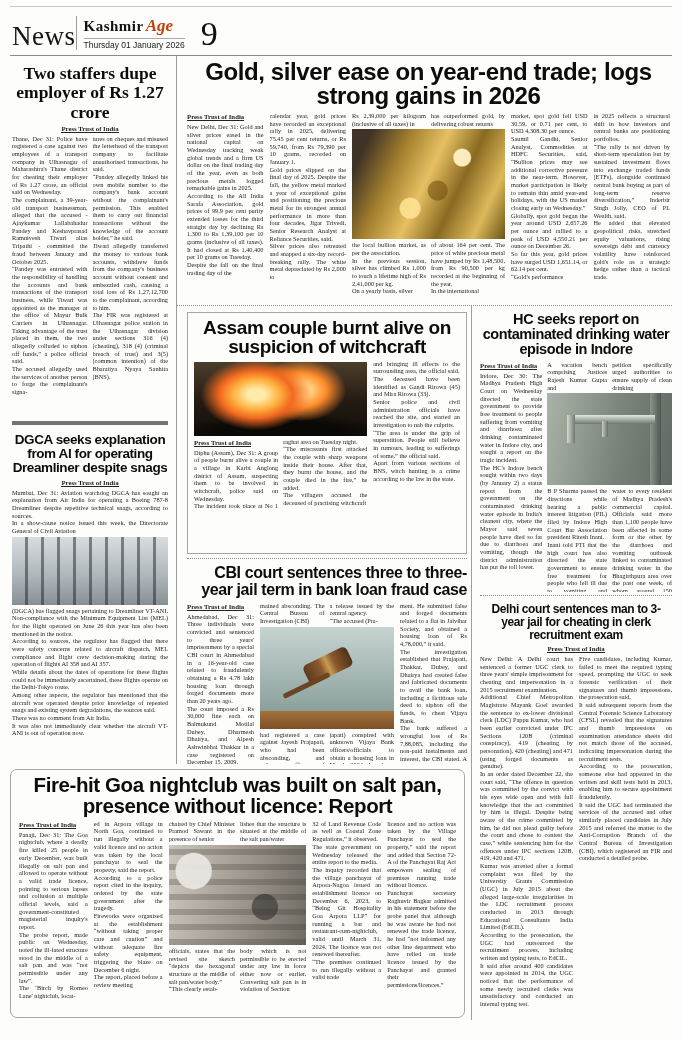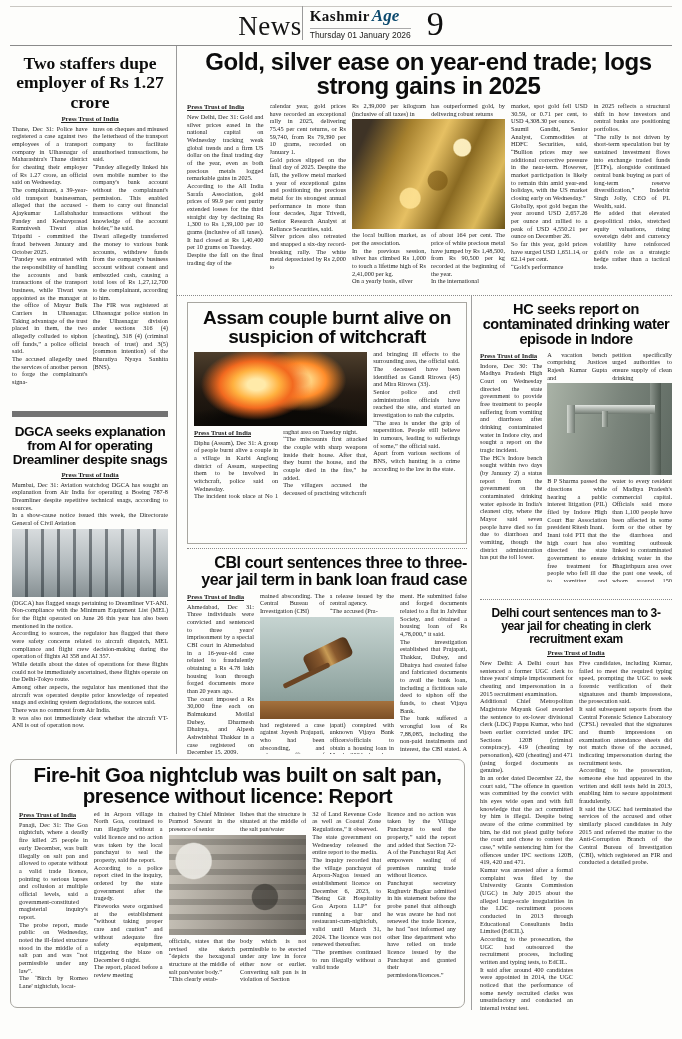--- a/index.html
+++ b/index.html
@@ -1,60 +1,60 @@
 <!DOCTYPE html>
 <html lang="en"><head>
 <meta charset="utf-8">
 <style>
   html,body{margin:0;padding:0;background:#eceae6;}
   .page{width:682px;height:1039px;margin:0 auto;background:#fdfdfb;box-sizing:border-box;
         padding:6px 10px;overflow:hidden;font-family:"Liberation Serif",serif;color:#1b1b1b;}
   
   .masthead{border-top:1px solid #c9c7c2;border-bottom:1.5px solid #8a8a8a;
-            display:flex;justify-content:center;align-items:flex-end;
-            padding:17px 2px 5px;height:40px;box-sizing:border-box;}
+            display:flex;justify-content:flex-start;align-items:flex-end;
+            padding:17px 2px 5px;height:50px;box-sizing:border-box;}
   .section-title{font-size:27px;line-height:1;color:#151515;letter-spacing:.5px;}
   .mast-right{display:flex;align-items:flex-end;gap:16px;}
   .brand{border-left:1px solid #9a9a9a;padding-left:7px;}
   .brand-black{font-size:15px;font-weight:bold;color:#111;letter-spacing:.5px;}
-  .brand-red{font-size:17px;font-style:italic;font-weight:bold;color:#0c4a6e;margin-left:2px;}
+  .brand-red{font-size:17px;font-style:italic;font-weight:bold;color:#c2410c;margin-left:2px;}
   .mast-date{font-family:"Liberation Sans",sans-serif;font-size:8.5px;color:#222;
              border-top:1px solid #aaa;margin-top:2px;padding-top:1px;}
   .page-num{font-size:34px;line-height:.9;color:#0f0f0f;}
   
   .content{display:grid;grid-template-columns:167px 294px 1fr;
            grid-template-rows:250px 458px 256px;
            grid-template-areas:"rail gold gold" "rail mid right" "goa goa right";}
   .rail{grid-area:rail;border-right:1px solid #9a9a9a;padding:6px 8px 0 2px;overflow:hidden;
         display:flex;flex-direction:column;box-sizing:border-box;}
   .a-gold{grid-area:gold;padding:2px 2px 4px 10px;border-bottom:1px dotted #8a8a8a;
           overflow:hidden;box-sizing:border-box;}
   .mid{grid-area:mid;overflow:hidden;display:flex;flex-direction:column;box-sizing:border-box;}
   .right{grid-area:right;border-left:1px solid #9f9f9f;padding-left:8px;overflow:hidden;
-         display:flex;flex-direction:column;box-sizing:border-box;gap:14px;}
+         display:flex;flex-direction:column;box-sizing:border-box;}
   .a-goa{grid-area:goa;margin:5px 6px 2px 0;border:1px solid #a8a6a0;border-radius:7px;
          padding:3px 8px 4px;overflow:hidden;box-sizing:border-box;}
   
   .hl-sans{font-family:"Liberation Sans",sans-serif;font-weight:700;color:#0c0c0c;
            text-align:center;letter-spacing:-.4px;margin:2px 0 3px;}
   .hl-serif{font-family:"Liberation Serif",serif;font-weight:700;color:#0c0c0c;
             text-align:center;margin:2px 0 3px;}
   .byline{text-align:center;font-size:6.8px;font-weight:bold;margin:1px 0 3px;}
   .byline.left{text-align:left;}
   .byline span{border-bottom:.5px solid #222;padding-bottom:.5px;}
   .tcol{font-size:6.3px;line-height:1.22;text-align:justify;white-space:pre-line;
         color:#1c1c1c;overflow:hidden;min-width:0;}
   .cols2,.row2{display:flex;gap:5px;}
   .cols2>div,.row2>div{flex:1;min-width:0;}
   .grow{flex:1;overflow:hidden;}
   .ph{width:100%;margin:2px 0;position:relative;overflow:hidden;}
   
   .a-staffers{height:356px;overflow:hidden;}
   .hl-staffers{font-size:17.5px;line-height:1.1;}
-  .a-dgca{border-top:6px solid #737373;flex:1;overflow:hidden;padding-top:6px;margin-top:3px;}
+  .a-dgca{border-top:4px solid #737373;flex:1;overflow:hidden;padding-top:6px;margin-top:3px;}
   .hl-dgca{font-size:13.5px;line-height:1.05;}
   .img-airport{height:68px;background:
      repeating-linear-gradient(90deg,rgba(30,38,44,0) 0 13px,rgba(30,38,44,.5) 13px 16px),
      linear-gradient(#d8dcde,#b0b8bb 55%,#879093);}
   
   .hl-gold{font-size:24px;line-height:1.02;}
   .gcols{display:flex;gap:6px;margin-top:2px;height:188px;}
   .gcol{flex:1;min-width:0;overflow:hidden;}
   .mid2{flex:2;display:flex;flex-direction:column;}
   .img-gold{height:110px;background:
@@ -163,21 +163,21 @@
 Non-compliance with the Minimum Equipment List (MEL) for the flight operated on June 26 this year has also been mentioned in the notice.
 According to sources, the regulator has flagged that there were safety concerns related to aircraft dispatch, MEL compliance and flight crew decision-making during the operation of flights AI 358 and AI 357.
 While details about the dates of operations for these flights could not be immediately ascertained, these flights operate on the Delhi-Tokyo route.
 Among other aspects, the regulator has mentioned that the aircraft was operated despite prior knowledge of repeated snags and existing system degradations, the sources said.
 There was no comment from Air India.
 It was also not immediately clear whether the aircraft VT-ANI is out of operation now.</div>
       </article>
     </div>
 
     <article class="a-gold">
-      <h1 class="hl-sans hl-gold">Gold, silver ease on year-end trade; logs strong gains in 2025</h1>
+      <h1 class="hl-sans hl-gold">Gold, silver ease on year-end trade; logs strong gains in 2026</h1>
       <div class="gcols">
         <div class="gcol">
           <div class="byline left"><span>Press Trust of India</span></div>
           <div class="tcol">New Delhi, Dec 31: Gold and silver prices eased in the national capital on Wednesday tracking weak global trends and a firm US dollar on the final trading day of the year, even as both precious metals logged remarkable gains in 2025.
 According to the All India Sarafa Association, gold prices of 99.9 per cent purity extended losses for the third straight day by declining Rs 1,300 to Rs 1,39,100 per 10 grams (inclusive of all taxes). It had closed at Rs 1,40,400 per 10 grams on Tuesday.
 Despite the fall on the final trading day of the</div>
         </div>
         <div class="gcol tcol">calendar year, gold prices have recorded an exceptional rally in 2025, delivering 75.45 per cent returns, or Rs 59,740, from Rs 79,390 per 10 grams, recorded on January 1.
 Gold prices slipped on the final day of 2025. Despite the fall, the yellow metal marked a year of exceptional gains and positioning the precious metal for its strongest annual performance in more than four decades, Jigar Trivedi, Senior Research Analyst at Reliance Securities, said.
 Silver prices also retreated and snapped a six-day record-breaking rally. The white metal depreciated by Rs 2,000 to</div>

